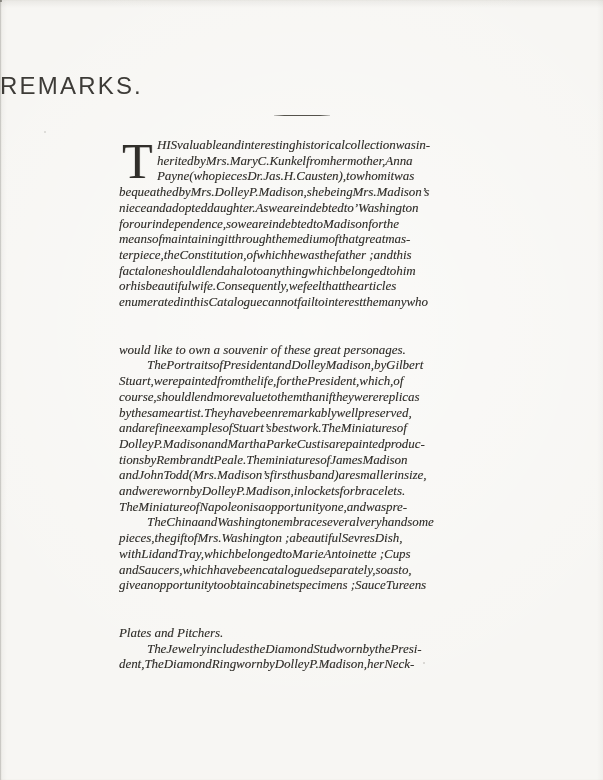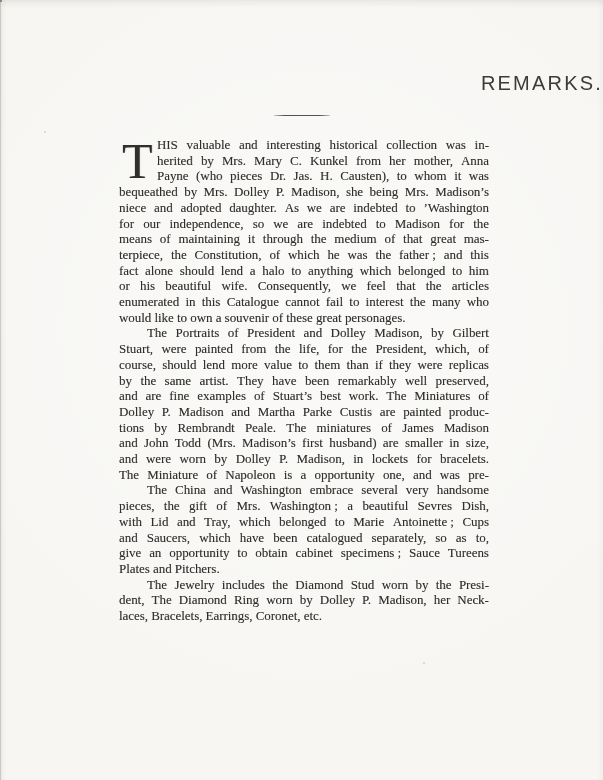--- a/index.html
+++ b/index.html
@@ -19,23 +19,23 @@
       linear-gradient(to left, rgba(110,105,95,0.05) 0px, rgba(110,105,95,0) 6px),
       var(--paper, #f7f6f3);
     box-shadow: inset 1px 0 1px rgba(60,56,48,0.18);
     font-family: "Liberation Serif", serif;
   }
   .page-title {
     position: absolute;
     top: 72px;
     left: 0;
     width: 100%;
-    text-align: right;
+    text-align: left;
     font-family: "Liberation Sans", sans-serif;
-    font-size: 20px;
+    font-size: 24px;
     font-weight: normal;
     letter-spacing: 2.2px;
     color: var(--title-ink, #3d3b37);
   }
   .divider-rule {
     position: absolute;
     top: 115px;
     left: 274px;
     width: 56px;
     height: 1px;
@@ -46,27 +46,28 @@
     left: 119px;
     top: 138px;
     width: 370px;
     color: var(--ink, #312f2b);
     font-size: 12.9px;
     line-height: 15.7px;
     text-shadow: 0.3px 0.3px 0.2px rgba(49,47,43,0.35);
   }
   .line {
     display: flex;
-    justify-content: space-between;
     white-space: nowrap;
+    font-style: italic;
   }
   .line.last {
     display: block;
     text-align: left;
     white-space: normal;
+    margin-top: 32px;
   }
   .line.cap-indent { padding-left: 38px; }
   .line.para-indent { padding-left: 28px; }
   .drop-cap {
     position: absolute;
     left: 3px;
     top: -2px;
     font-size: 50px;
     line-height: 1;
     color: var(--ink, #312f2b);
@@ -435,21 +436,20 @@
         <span>Diamond</span>
         <span>Ring</span>
         <span>worn</span>
         <span>by</span>
         <span>Dolley</span>
         <span>P.</span>
         <span>Madison,</span>
         <span>her</span>
         <span>Neck-</span>
       </div>
-      <div class="line last">laces, Bracelets, Earrings, Coronet, etc.</div>
     </div>
 
   <div class="speck"></div>
   <div class="speck"></div>
   <div class="speck"></div>
   <div class="speck"></div>
   <div class="speck"></div>
 </div>
 
 </body></html>

